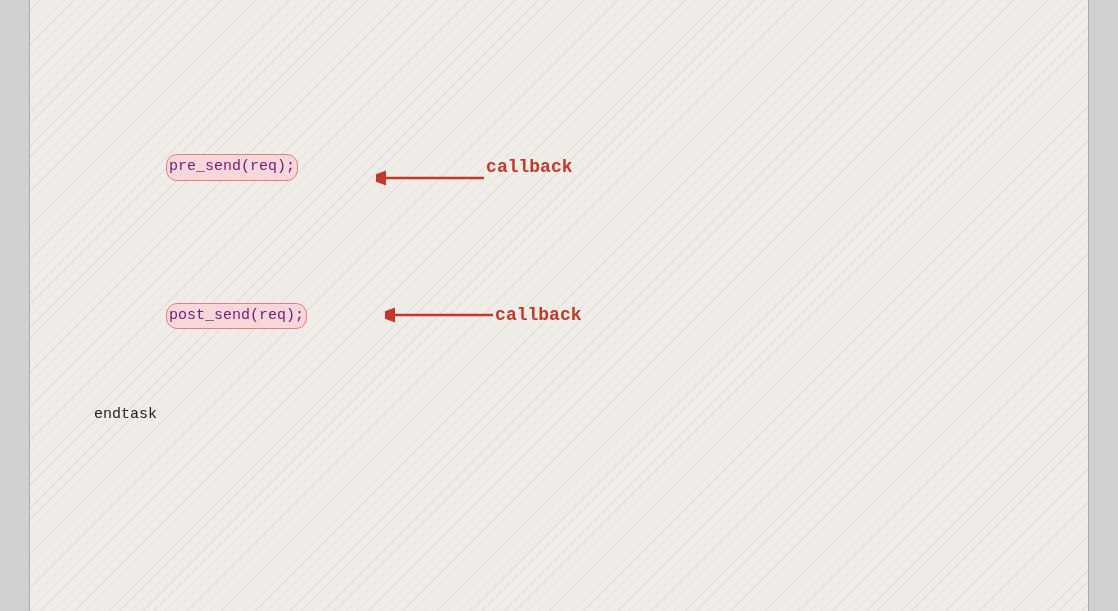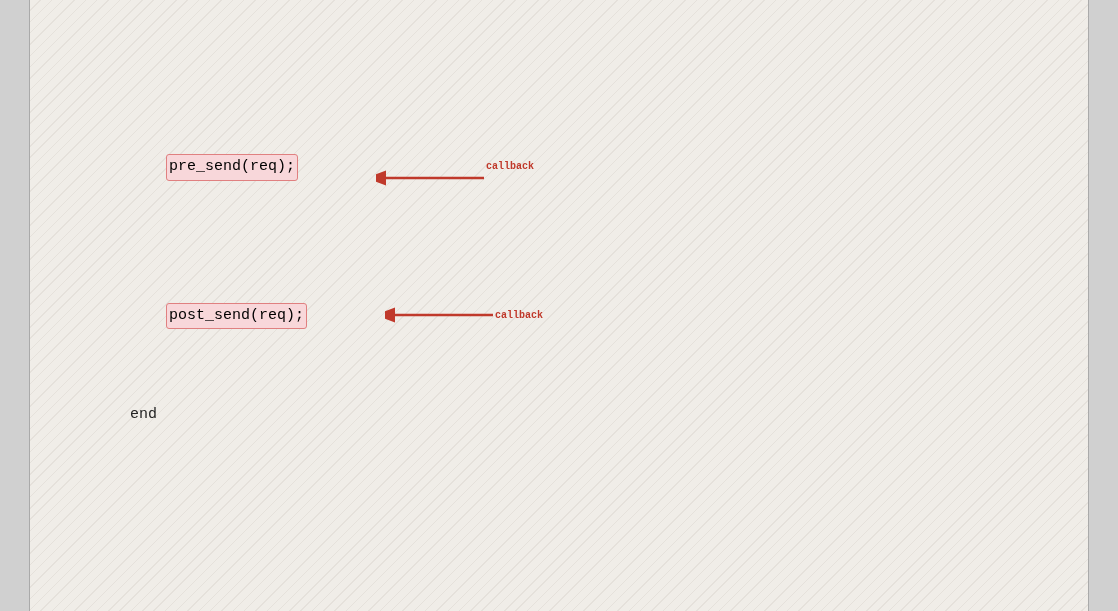--- a/index.html
+++ b/index.html
@@ -37,30 +37,30 @@
       line-height: 1.65;
       color: #222;
       white-space: pre;
       position: relative;
     }
 
     .highlight-box {
       display: inline-block;
       background: #f8d7da;
       border: 1.5px solid #e08080;
-      border-radius: 3px;
+      border-radius: 11px;
       padding: 0 2px;
-      color: #000000;
+      color: #701a75;
     }
 
     .callback-label {
       color: #c0392b;
       font-weight: bold;
       font-family: 'Courier New', Courier, monospace;
-      font-size: 10px;
+      font-size: 18px;
     }
 
     .code-line {
       display: block;
       height: 1.65em;
     }
   </style>
 </head>
 <body>
 
@@ -101,21 +101,21 @@
             <marker id="arrowhead2" markerWidth="8" markerHeight="8" refX="0" refY="3" orient="auto">
               <polygon points="0 0, 8 3, 0 6" fill="#c0392b"></polygon>
             </marker>
           </defs>
           <line x1="108" y1="10" x2="10" y2="10" stroke="#c0392b" stroke-width="2.5" marker-end="url(#arrowhead2)"></line>
         </svg>
       </span>
       <span class="callback-label">callback</span>
     </span>
 
-    <span class="code-line"><span>        end</span></span>
+    <span class="code-line"><span>    endtask</span></span>
     <span class="code-line">&nbsp;</span>
     
     
     
     
     
   </div>
 
 </div>
 

